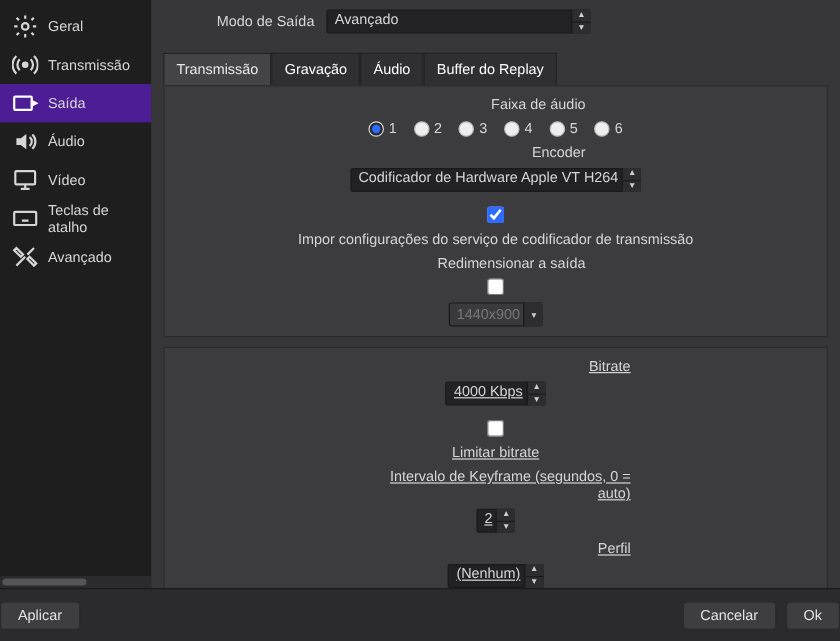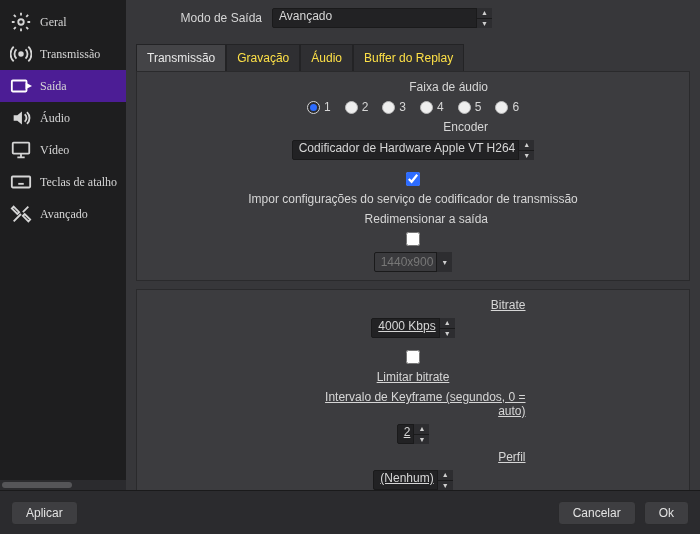--- a/index.html
+++ b/index.html
@@ -15,21 +15,20 @@
   }
   .root { display:flex; flex-direction:column; height:100%; }
   .main { flex:1; display:flex; overflow:hidden; }
 
   
   .sidebar {
     width:126px;
     background:#1e1e1f;
     display:flex; flex-direction:column;
     padding:6px 0 0 0;
-    font-family:Liberation Serif, serif;
   }
   .sidebar-item {
     display:flex; align-items:center;
     gap:8px;
     height:32px;
     padding:0 8px 0 10px;
     cursor:pointer;
     color:#d6d6d6;
   }
   .sidebar-item.selected {
@@ -72,21 +71,21 @@
 
   
   .tabs {
     display:flex;
     gap:0;
     margin-top:8px;
   }
   .tab {
     padding:6px 10px;
     background:#2f2f32;
-    color:#fde047;
+    color:#ffffff;
     border:1px solid #232325;
     border-bottom:none;
     font-size:12px;
     cursor:pointer;
   }
   .tab.active {
     background:#444447;
     color:#e8e8e8;
   }
 
@@ -176,21 +175,21 @@
   }
   .radio:not(.checked) .dot { display:none; }
   .radio:not(.checked) { background:#eee; border-color:#bbb; }
 
   
   .footer {
     height:44px;
     background:#2b2b2e;
     border-top:1px solid #1a1a1b;
     display:flex; align-items:center;
-    padding:0 11px;
+    padding:0 0;
     gap:8px;
   }
   .footer .spacer { flex:1; }
   .btn {
     height:24px;
     padding:0 14px;
     background:#3e3e41;
     border:1px solid #2a2a2c;
     color:#e2e2e2;
     border-radius:4px;

